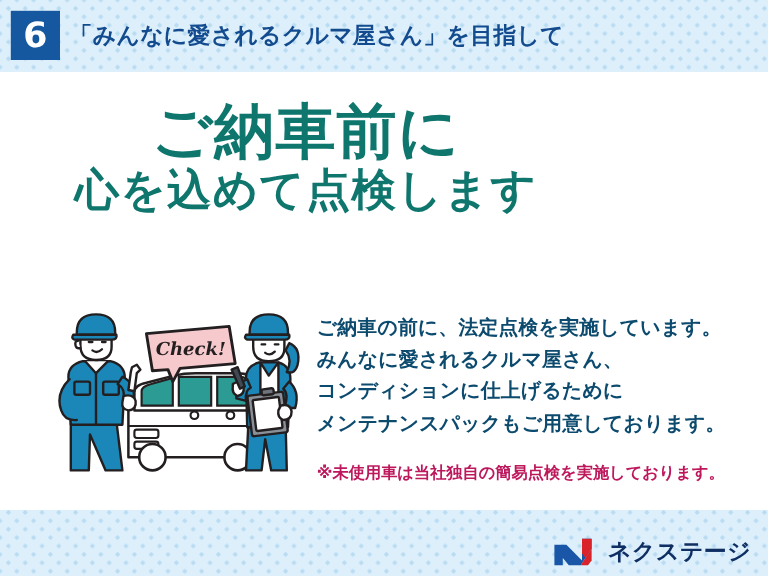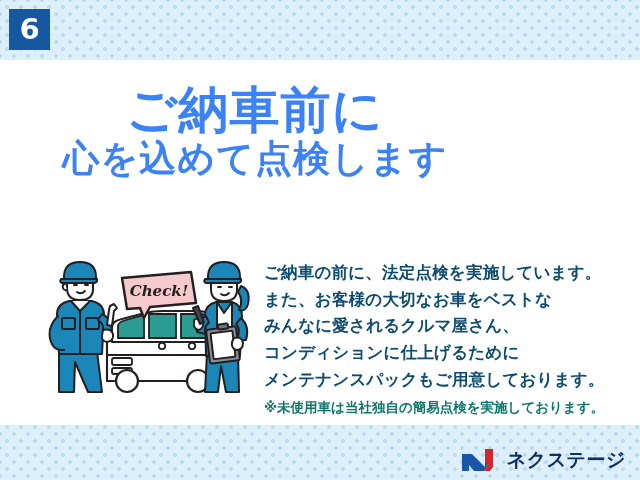--- a/index.html
+++ b/index.html
@@ -40,21 +40,21 @@
 
   
   #panel{
     position:absolute;left:0;top:60px;width:640px;height:365px;
     background:#ffffff;
   }
 
   
   #headline{
     position:absolute;left:0;top:22px;width:510px;
-    text-align:center;color:#3b82f6;
+    text-align:center;color:#0f766e;
     font-weight:bold;line-height:1.12;letter-spacing:1px;
   }
   .hl-line{display:block;font-size:52px;}
   .hl-line.l1{font-size:50px;}
   .hl-line.l2{font-size:37px;}
 
   
   #body-area{
     position:absolute;left:0;top:190px;width:640px;height:160px;
   }
@@ -62,22 +62,22 @@
     position:absolute;left:48px;top:8px;width:212px;height:136px;
   }
   #copy{
     position:absolute;left:264px;top:10px;width:366px;
   }
   .copy-line{
     display:block;color:#0c4a6e;font-size:16.5px;font-weight:bold;
     line-height:1.62;letter-spacing:.2px;white-space:nowrap;
   }
   .copy-note{
-    display:block;color:#0f766e;font-size:13.5px;font-weight:bold;
-    line-height:1.7;letter-spacing:0;white-space:nowrap;margin-top:2px;
+    display:block;color:#be185d;font-size:13.5px;font-weight:bold;
+    line-height:1.7;letter-spacing:0;white-space:nowrap;margin-top:16px;
   }
 
   
   #footer{
     position:absolute;left:0;bottom:0;width:640px;height:43px;
   }
   #logo{
     position:absolute;right:14px;top:10px;
     display:flex;align-items:center;gap:7px;
   }
@@ -89,20 +89,21 @@
 </style>
 </head>
 <body>
 
 <div id="page">
 
   <div id="header">
     <div id="badge">
       <span id="badge-num">6</span>
     </div>
+    <div id="header-title">「みんなに愛されるクルマ屋さん」を目指して</div>
   </div>
 
   <div id="panel">
 
     <div id="headline">
       <span class="hl-line l1">ご納車前に</span>
       <span class="hl-line l2">心を込めて点検します</span>
     </div>
 
     <div id="body-area">
@@ -213,21 +214,20 @@
               <line x1="170" y1="29" x2="173" y2="29"></line>
               <line x1="181" y1="29" x2="184" y2="29"></line>
               <path d="M173 36 Q177 39 181 35" fill="none"></path>
             </g>
           </g>
         </svg>
       </div>
 
       <div id="copy">
         <span class="copy-line">ご納車の前に、法定点検を実施しています。</span>
-        <span class="copy-line">また、お客様の大切なお車をベストな</span>
         <span class="copy-line">みんなに愛されるクルマ屋さん、</span>
         <span class="copy-line">コンディションに仕上げるために</span>
         <span class="copy-line">メンテナンスパックもご用意しております。</span>
         <span class="copy-note">※未使用車は当社独自の簡易点検を実施しております。</span>
       </div>
 
     </div>
   </div>
 
   <div id="footer">

